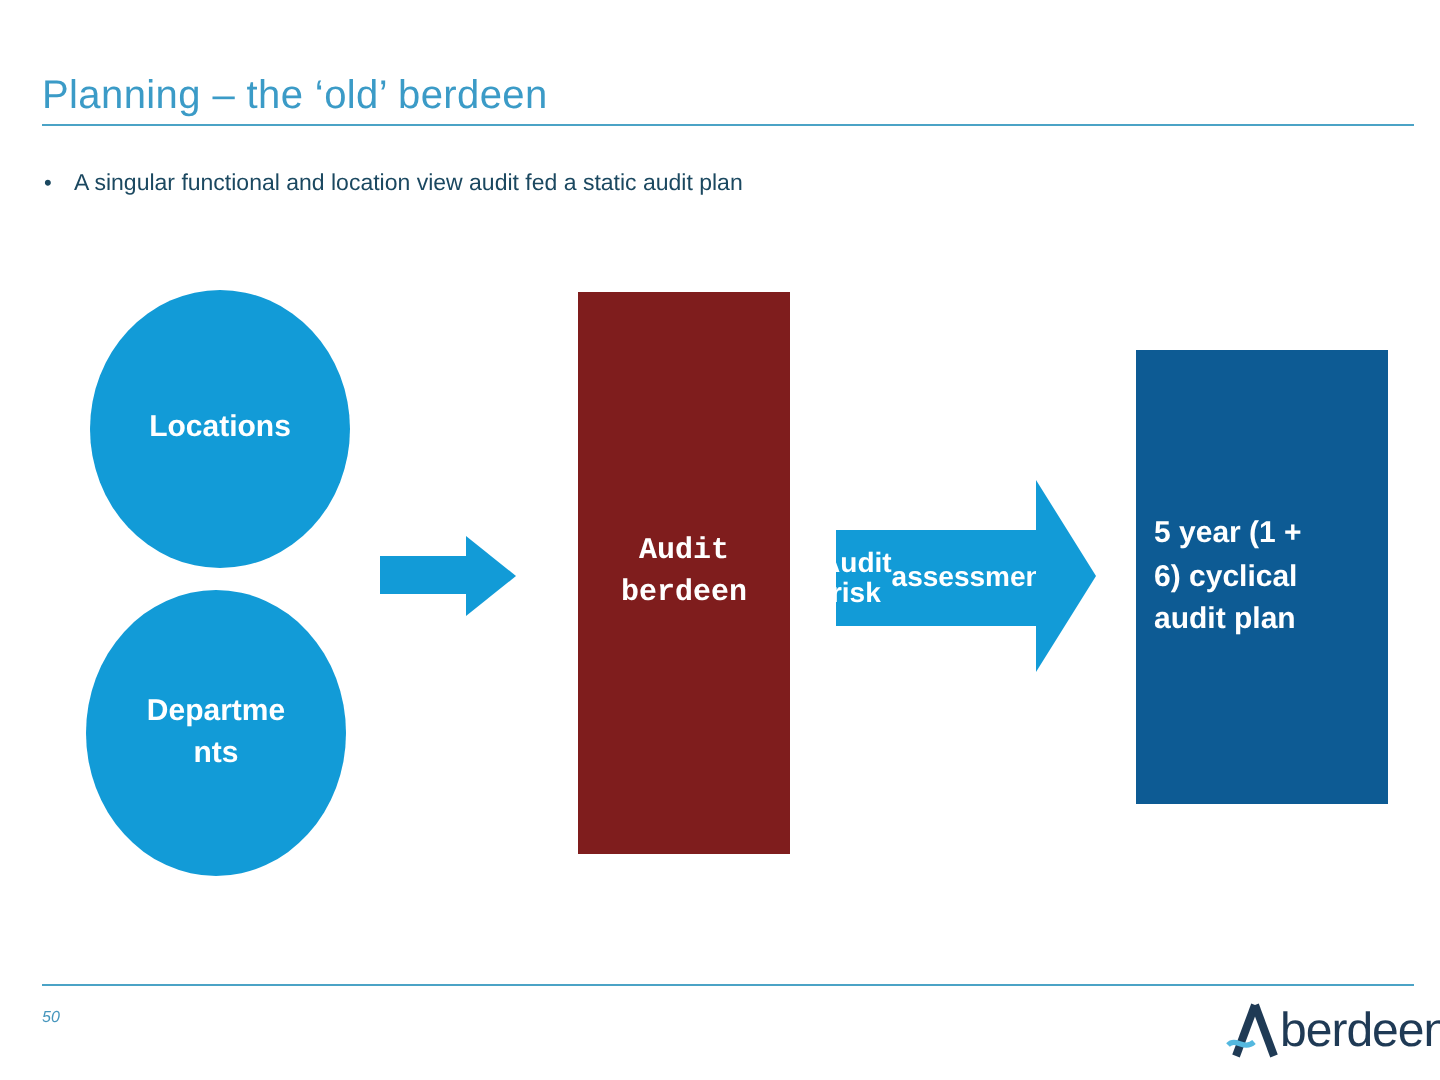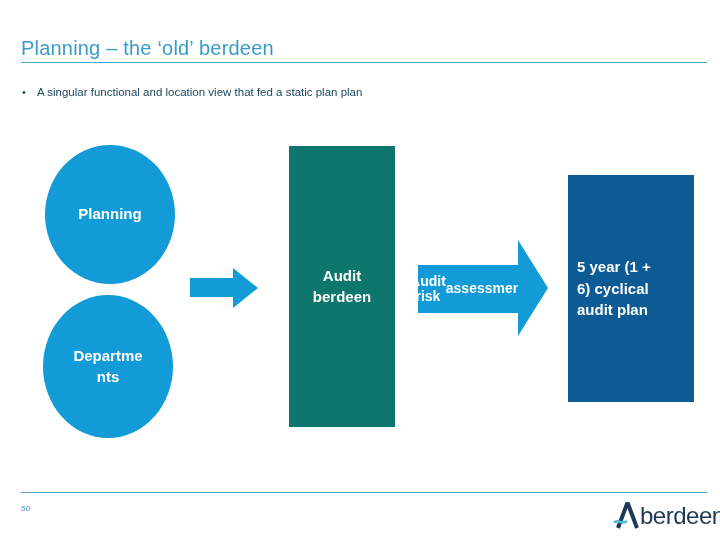--- a/index.html
+++ b/index.html
@@ -143,36 +143,36 @@
 <body>
 
 <div class="slide">
 
   <h1 class="slide-title" style="color: rgb(59, 155, 199);">Planning – the ‘old’ berdeen</h1>
 
   <div class="title-rule" style="background-color: rgb(75, 163, 198);"></div>
 
   <div class="bullet-row" style="color: rgb(27, 72, 96);">
     <span class="bullet-marker">•</span>
-    <span class="bullet-text">A singular functional and location view that fed a static plan plan</span>
+    <span class="bullet-text">A singular functional and location view audit fed a static audit plan</span>
   </div>
 
   <div class="circle circle-locations" style="background-color: rgb(18, 155, 215);">
-    <span class="circle-line">Planning</span>
+    <span class="circle-line">Locations</span>
   </div>
 
   <div class="circle circle-departments" style="background-color: rgb(18, 155, 215);">
     <span class="circle-line">Departme</span>
     <span class="circle-line">nts</span>
   </div>
 
   <div class="arrow-body arrow1-body" style="background-color: rgb(18, 155, 215);"></div>
   <div class="arrow1-head" style="border-left-color: rgb(18, 155, 215);"></div>
 
-  <div class="flow-box box-audit-universe" style="background-color: #0f766e;">
+  <div class="flow-box box-audit-universe" style="background-color: #7f1d1d; font-family: Liberation Mono, monospace;">
     <span class="box-line">Audit</span>
     <span class="box-line">berdeen</span>
   </div>
 
   <div class="arrow-body arrow2-body" style="background-color: rgb(18, 155, 215);">
     <span class="arrow-line">Audit risk</span>
     <span class="arrow-line">assessment</span>
   </div>
   <div class="arrow2-head" style="border-left-color: rgb(18, 155, 215);"></div>
 

